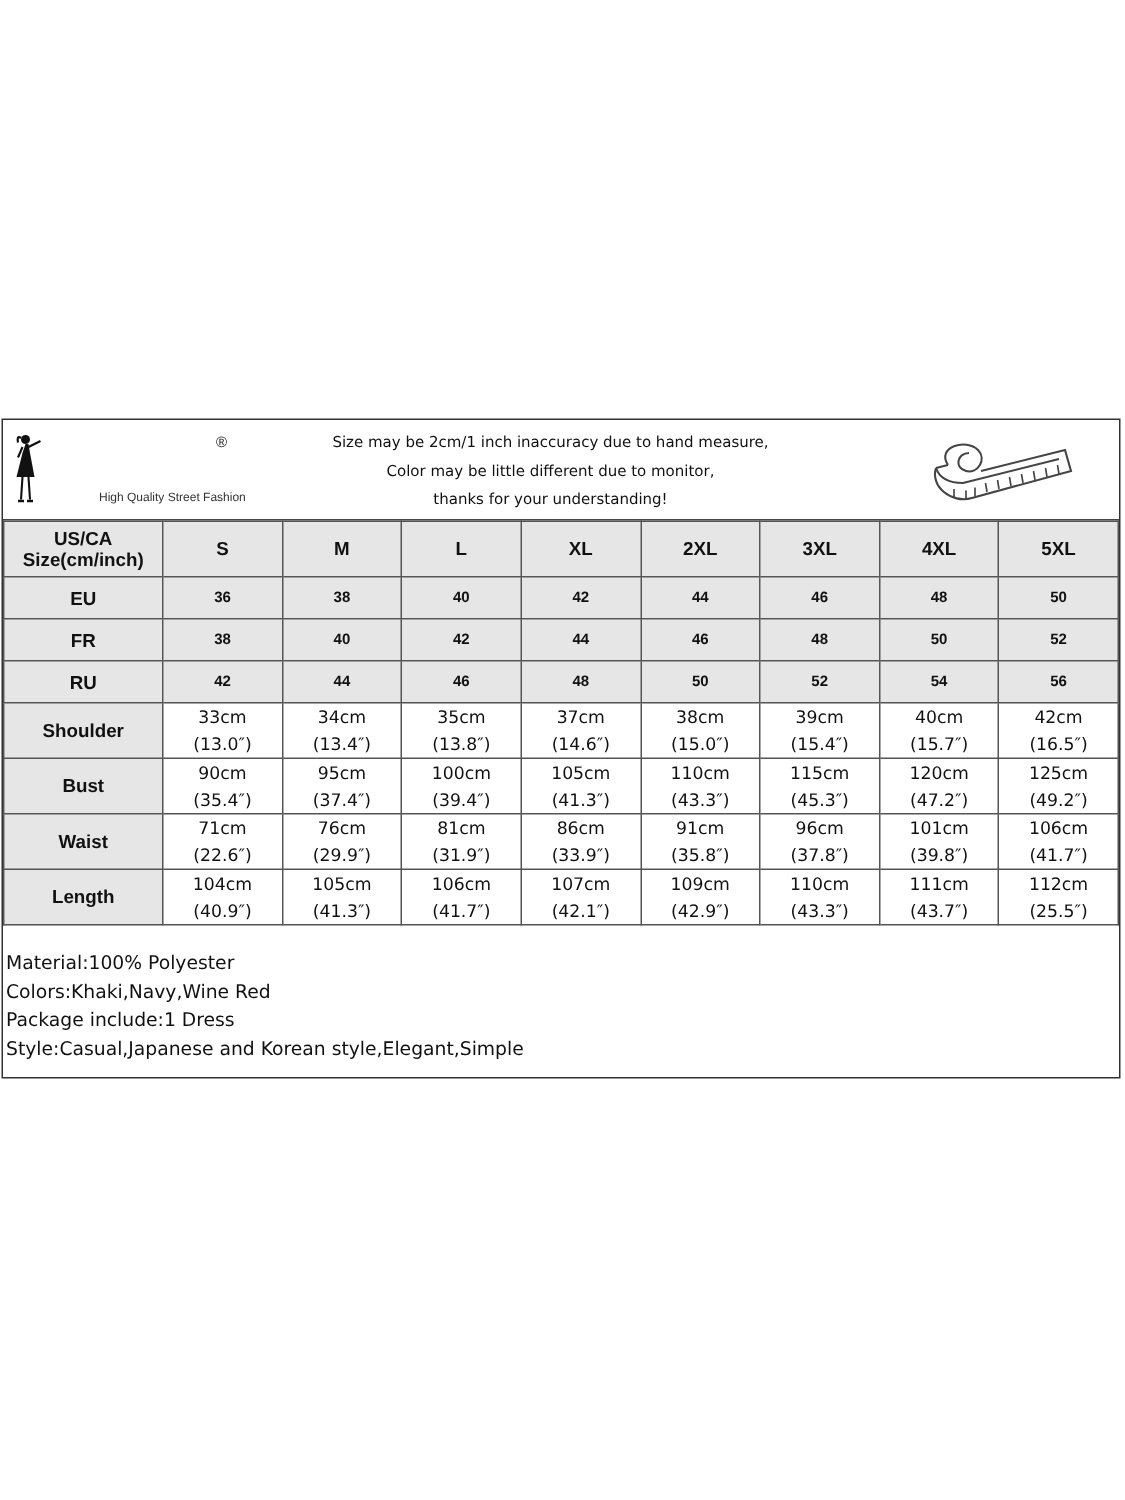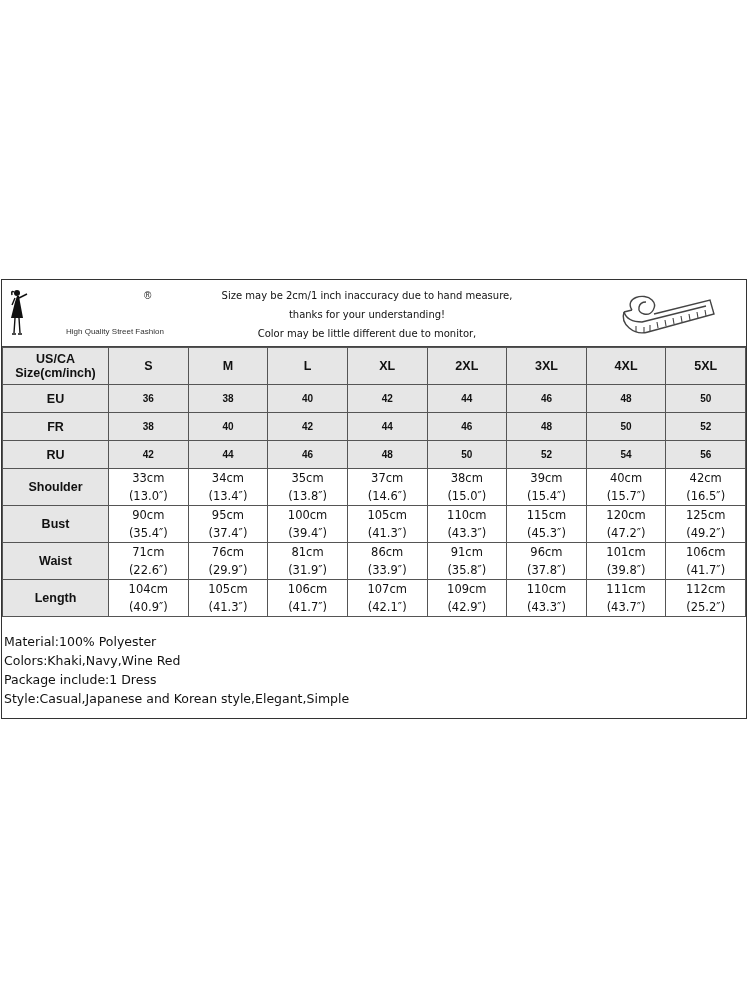--- a/index.html
+++ b/index.html
@@ -69,22 +69,22 @@
         <path d="M7 10 L4 17" stroke="#111" stroke-width="1.4"></path>
         <path d="M7 14 L3 30 L15 30 L12 14 Z" fill="#111"></path>
         <path d="M7 30 L6 45 M11 30 L12 45" stroke="#111" stroke-width="1.4"></path>
         <path d="M4 46 L8 46 M10 46 L14 46" stroke="#111" stroke-width="1.6"></path>
       </svg>
       <span class="logo-reg">®</span>
       <span class="logo-tag">High Quality Street Fashion</span>
     </div>
     <div class="note">
       <div>Size may be 2cm/1 inch inaccuracy due to hand measure,</div>
+      <div>Color may be little different due to monitor,</div>
       <div>thanks for your understanding!</div>
-      <div>Color may be little different due to monitor,</div>
     </div>
     <svg class="tape" viewBox="0 0 110 56">
       <g fill="none" stroke="#444" stroke-width="1.4">
         <path d="M18 22 C10 10, 30 4, 38 12 C44 18, 38 28, 30 26 C22 24, 24 14, 32 14"></path>
         <path d="M10 24 C6 36, 20 48, 34 44 L100 26 L96 12 L40 26"></path>
         <path d="M10 24 C12 30, 18 34, 28 34 L92 18"></path>
         <path d="M18 22 L10 24"></path>
       </g>
       <g stroke="#444" stroke-width="1.1">
         <line x1="44" y1="40" x2="43" y2="34"></line>
@@ -293,21 +293,21 @@
       <td class="meas">
             <span>110cm</span>
             <span>(43.3″)</span>
           </td>
       <td class="meas">
             <span>111cm</span>
             <span>(43.7″)</span>
           </td>
       <td class="meas">
             <span>112cm</span>
-            <span>(25.2″)</span>
+            <span>(25.5″)</span>
           </td>
     </tr>
   </tbody>
     </table>
 
   <div class="details">
     <div>Material:100% Polyester</div>
     <div>Colors:Khaki,Navy,Wine Red</div>
     <div>Package include:1 Dress</div>
     <div>Style:Casual,Japanese and Korean style,Elegant,Simple</div>

